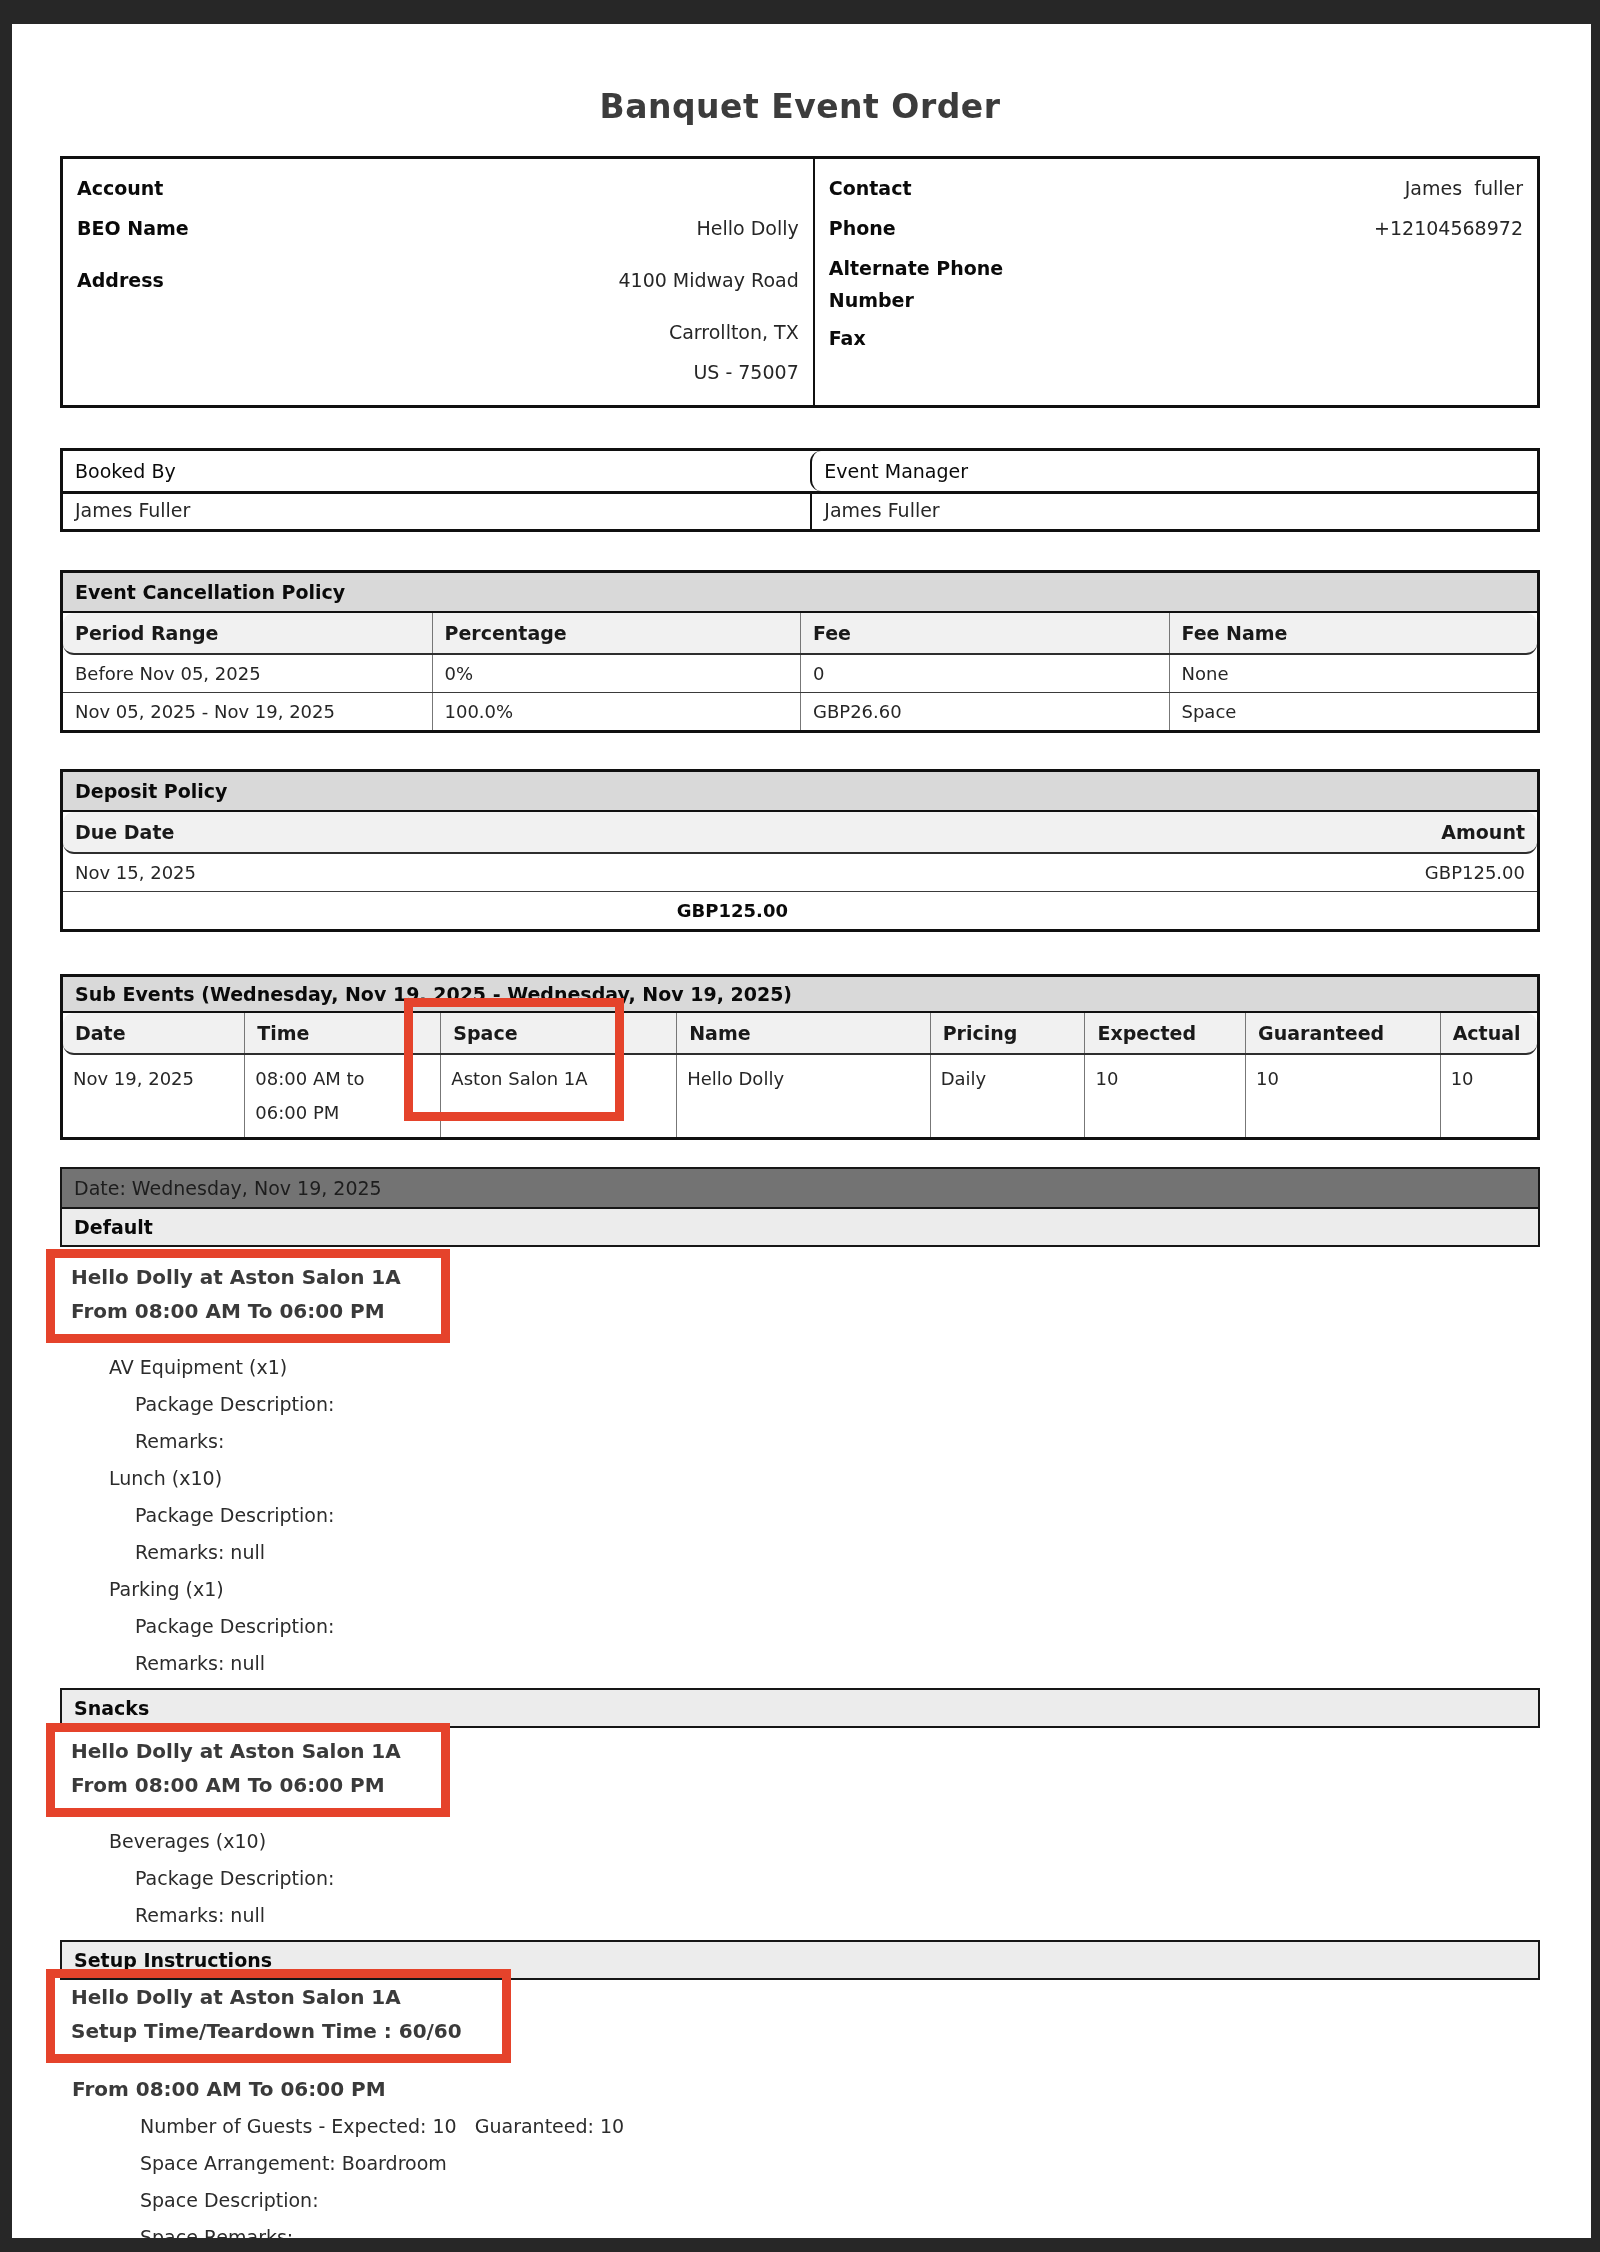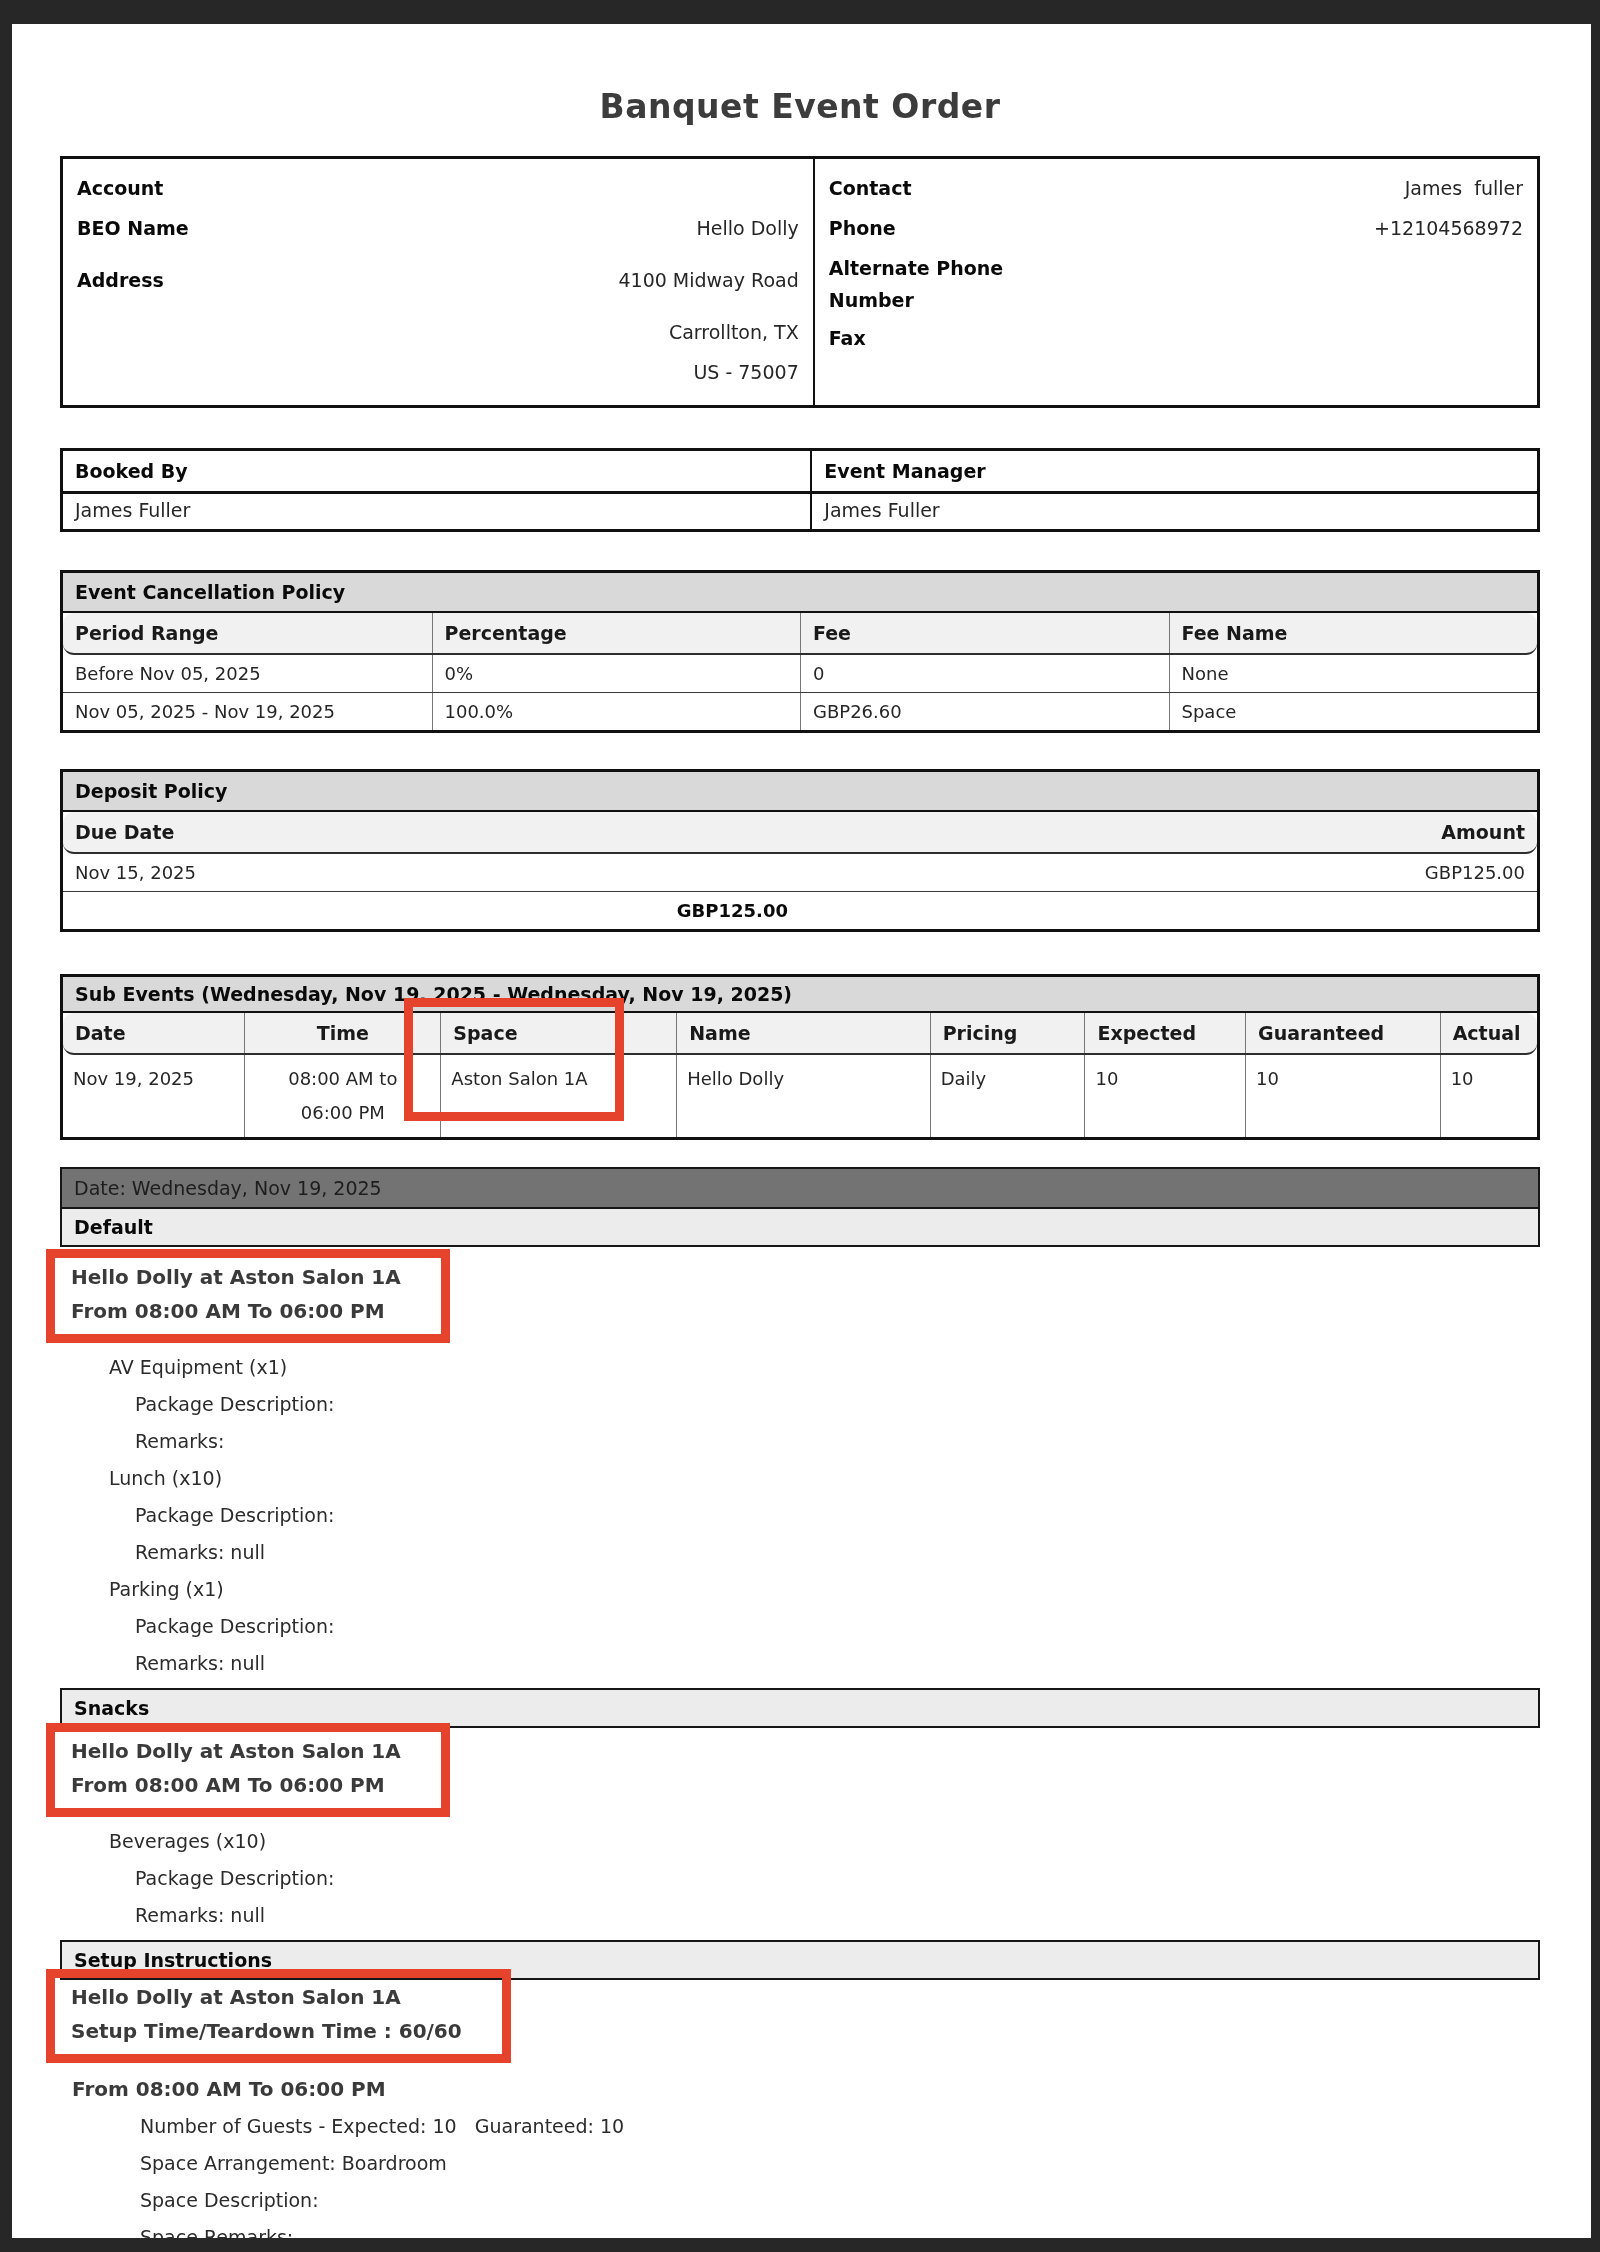--- a/index.html
+++ b/index.html
@@ -24,21 +24,21 @@
   .acct-row .lbl { flex: 0 0 auto; max-width: 210px; line-height: 1.7; }
   .acct-row .val { flex: 1 1 auto; text-align: right; line-height: 1.7; }
   .acct-row.gap-top { margin-top: 12px; }
   .acct-row.tall { min-height: 70px; }
 
   
   .booked { margin-bottom: 38px; }
   .bk-row { display: flex; }
   .bk-cell { width: 50.7%; padding: 9px 12px; font-size: 19px; }
   .bk-cell + .bk-cell { width: 49.3%; border-left: 2px solid #101010; }
-  .bk-head .bk-cell { font-weight: bold; color: #0a0a0a; }
+  .bk-head .bk-cell { font-weight: normal; color: #0a0a0a; border-radius: 11px; }
   .bk-head { border-bottom: 3px solid #101010; }
   .bk-data .bk-cell { padding: 5px 12px 8px 12px; color: #262626; }
 
   
   .ptable { margin-bottom: 36px; }
   .bar-title { background: #d9d9d9; padding: 8px 12px; font-size: 19px; font-weight: bold; color: #0a0a0a; border-bottom: 2px solid #101010; }
   .cols-head { background: #f1f1f1; display: flex; font-weight: bold; color: #1a1a1a; border-bottom: 2px solid #2e2e2e; border-radius: 11px; }
   .trow { display: flex; font-size: 18px; color: #262626; }
   .trow + .trow { border-top: 1px solid #3a3a3a; }
   .tcell { padding: 8px 12px; }
@@ -46,21 +46,21 @@
   .c25 { width: 25%; }
   .c25 + .c25 { border-left: 1px solid #777; }
   .cols-head .c25 + .c25 { border-left: 1px solid #777; }
   .half { width: 50%; }
   .ralign { text-align: right; }
   .totals-row { border-top: 2px solid #101010; font-weight: bold; color: #0a0a0a; }
 
   
   .subevents-wrap { position: relative; margin-bottom: 27px; }
   .se-cell { padding: 9px 10px; }
-  .se0 { width: 12.3%; } .se1 { width: 13.3%; text-align: center; } .se2 { width: 16.0%; } .se3 { width: 17.2%; }
+  .se0 { width: 12.3%; } .se1 { width: 13.3%; } .se2 { width: 16.0%; } .se3 { width: 17.2%; }
   .se4 { width: 10.5%; } .se5 { width: 10.9%; } .se6 { width: 13.2%; } .se7 { width: 6.6%; }
   .se-cell + .se-cell { border-left: 1px solid #777; }
   .se-data .se-cell { padding: 7px 10px; line-height: 34px; }
   .time-inner { display: inline-block; max-width: 122px; line-height: 34px; }
   .annotation-col-box { position: absolute; left: 344px; top: 24px; width: 220px; height: 123px; border: 9px solid #e5432b; }
 
   
   .date-bar { background: #737373; border: 2px solid #161616; padding: 8px 12px; font-size: 19px; color: #1d1d1d; }
   .sub-bar { background: #ececec; border: 2px solid #161616; border-top: none; padding: 7px 12px; font-size: 19px; font-weight: bold; color: #0a0a0a; }
   .sub-bar.standalone { border-top: 2px solid #161616; margin-top: 6px; }

